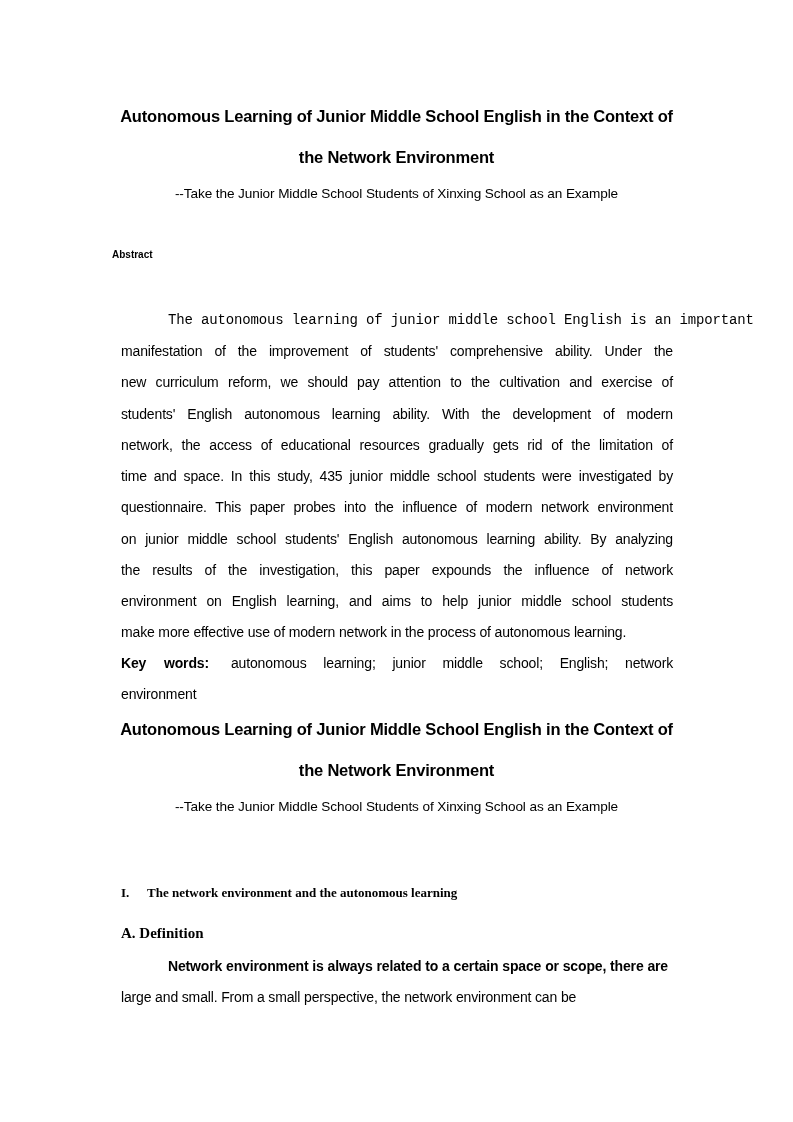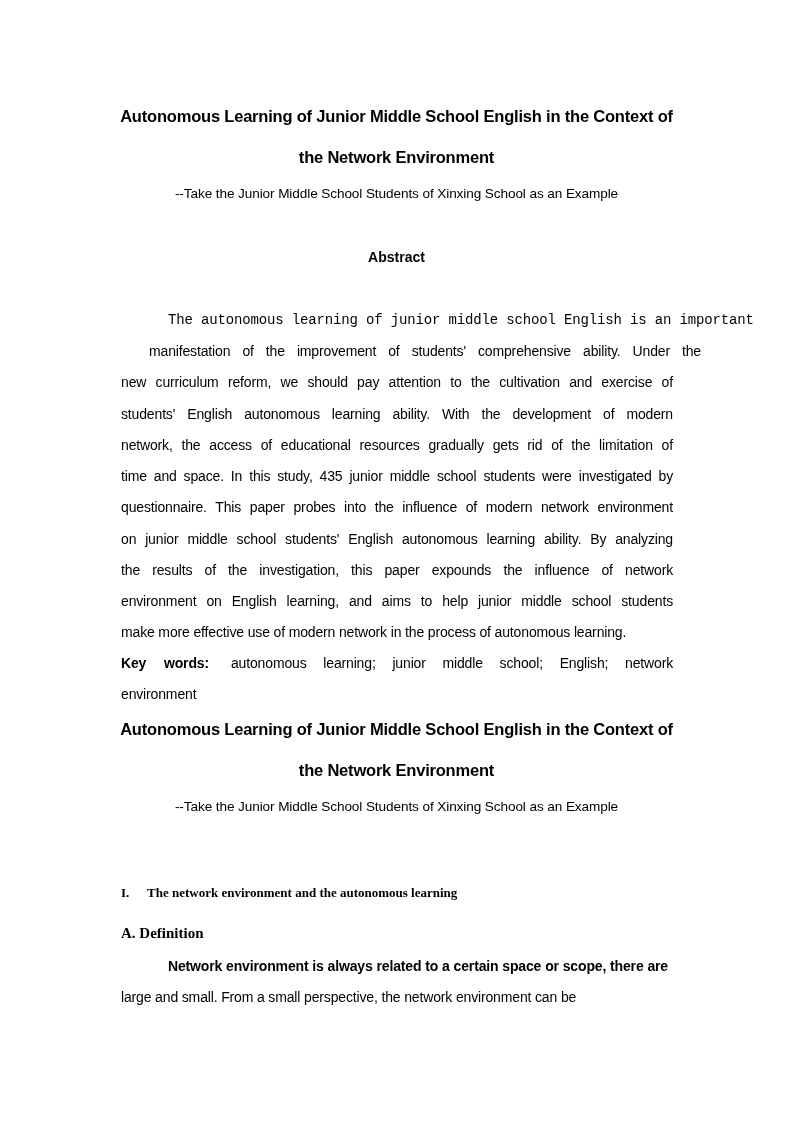--- a/index.html
+++ b/index.html
@@ -30,24 +30,23 @@
       font-size: 16.5px;
       letter-spacing: -0.2px;
     }
     .subtitle {
       left: 100px; width: 593px;
       text-align: center;
       font-size: 13.6px;
       letter-spacing: -0.1px;
     }
     .abstract-head {
-      left: 100px; width: 593px;
-      text-align: center;
+      left: 112px; width: 593px;
       font-weight: bold;
-      font-size: 14px;
+      font-size: 10px;
     }
     .line {
       left: 121px; width: 552px;
       font-size: 14px;
       text-align: justify;
       text-align-last: justify;
       letter-spacing: -0.15px;
       line-height: 18px;
     }
     .line.indent { left: 168px; width: 505px; }
@@ -73,21 +72,21 @@
 <div class="page">
 
   <div class="abs title" style="top:107px;">Autonomous Learning of Junior Middle School English in the Context of</div>
   <div class="abs title" style="top:148px;">the Network Environment</div>
   <div class="abs subtitle" style="top:186px;">--Take the Junior Middle School Students of Xinxing School as an Example</div>
 
   <div class="abs abstract-head" style="top:249px;">Abstract</div>
 
   <div>
     <div class="abs line indent" style="top:311px;font-family:Liberation Mono, monospace;">The autonomous learning of junior middle school English is an important</div>
-    <div class="abs line" style="top:342px;margin-left:28px;">manifestation of the improvement of students' comprehensive ability. Under the</div>
+    <div class="abs line" style="top:342px;">manifestation of the improvement of students' comprehensive ability. Under the</div>
     <div class="abs line" style="top:373px;">new curriculum reform, we should pay attention to the cultivation and exercise of</div>
     <div class="abs line" style="top:405px;">students' English autonomous learning ability. With the development of modern</div>
     <div class="abs line" style="top:436px;">network, the access of educational resources gradually gets rid of the limitation of</div>
     <div class="abs line" style="top:467px;">time and space. In this study, 435 junior middle school students were investigated by</div>
     <div class="abs line" style="top:498px;">questionnaire. This paper probes into the influence of modern network environment</div>
     <div class="abs line" style="top:530px;">on junior middle school students' English autonomous learning ability. By analyzing</div>
     <div class="abs line" style="top:561px;">the results of the investigation, this paper expounds the influence of network</div>
     <div class="abs line" style="top:592px;">environment on English learning, and aims to help junior middle school students</div>
     <div class="abs line last" style="top:623px;">make more effective use of modern network in the process of autonomous learning.</div>
   </div>

